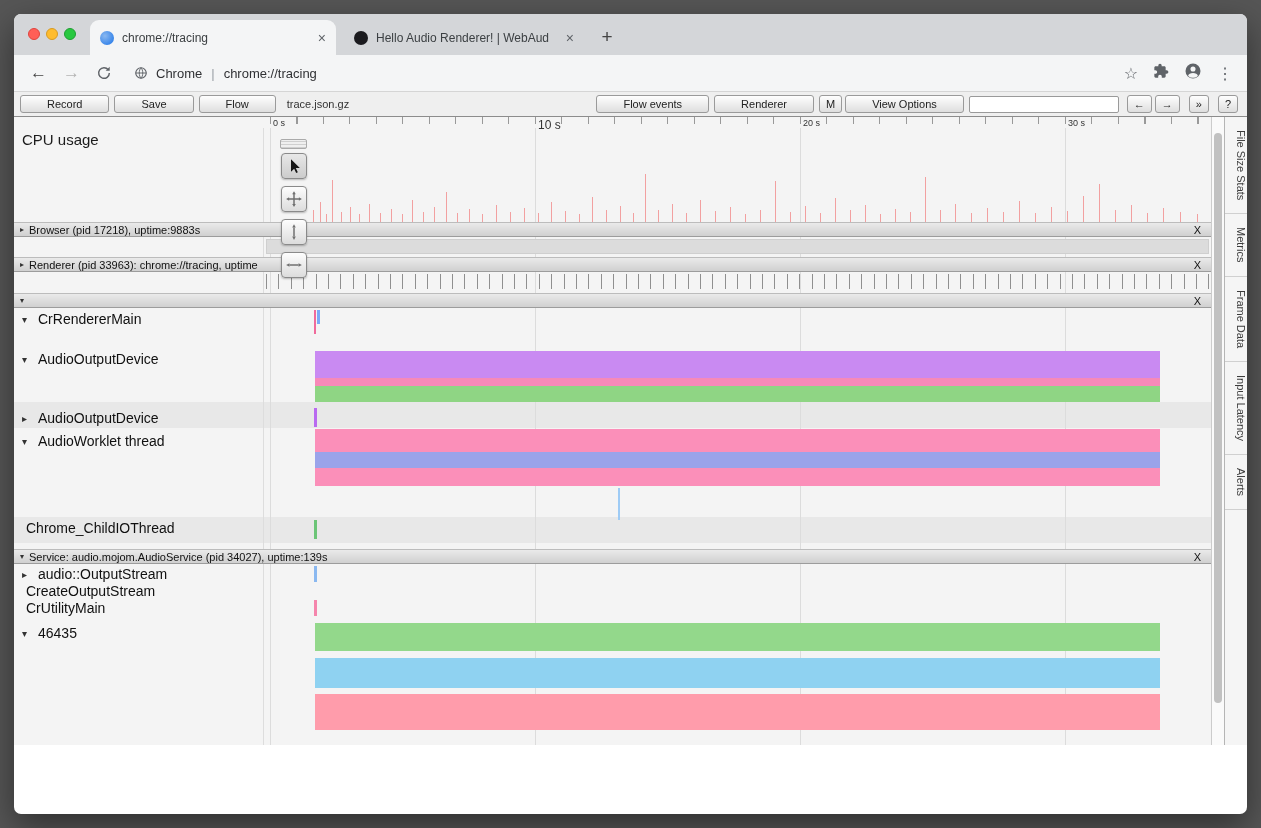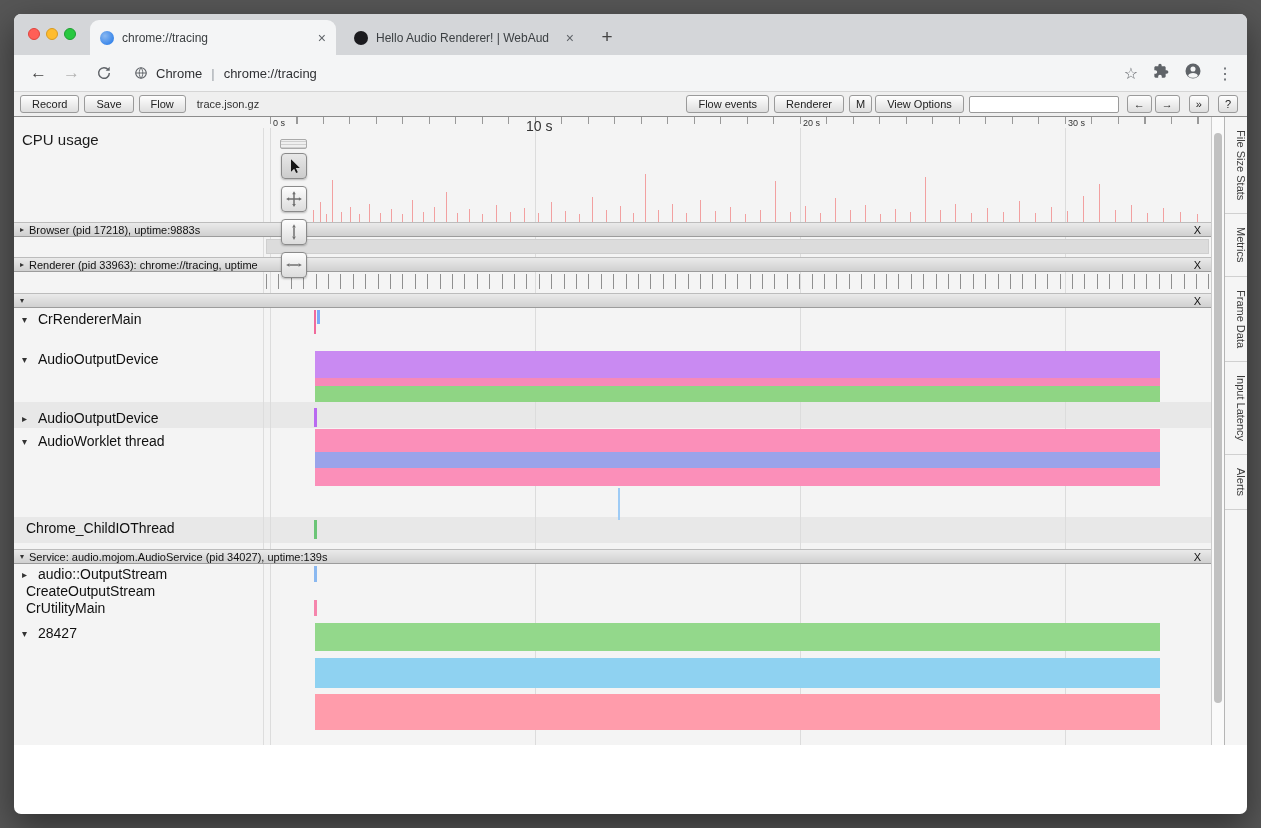--- a/index.html
+++ b/index.html
@@ -41,21 +41,21 @@
   .reload { margin-left:16px; display:flex; }
   .omnibox { display:flex; align-items:center; margin-left:22px; font-size:13px; color:#303134; }
   .omnibox .globe { display:flex; margin-right:8px; }
   .omnibox .divider { color:#9aa0a6; margin:0 9px; }
   .ab-right { margin-left:auto; display:flex; align-items:center; gap:15px; padding-right:14px; }
   .star { font-size:16px; color:#5f6368; }
   .menu-dots { font-size:16px; color:#5f6368; }
   
   .tracingbar { position:absolute; left:0; top:78px; width:100%; height:25px; background:#efefef;
                 border-bottom:1px solid #8c8c8c; display:flex; align-items:center; padding:0 6px; }
-  .btn { display:inline-flex; align-items:center; justify-content:center; height:18px; padding:0 11px;
+  .btn { display:inline-flex; align-items:center; justify-content:center; height:18px; padding:0 26px;
          font-size:11px; color:#222; border:1px solid #9a9a9a; border-radius:3px;
          background:linear-gradient(#fefefe,#dedede); margin-right:5px; white-space:nowrap; }
   .filename { font-size:11px; color:#333; margin-left:6px; }
   .tb-right { margin-left:auto; display:flex; align-items:center; }
   .filter-input { width:150px; height:17px; border:1px solid #9a9a9a; border-radius:2px;
                   background:#fff; margin-right:8px; font-size:11px; padding:0 4px; }
   .btn.small { padding:0 6px; margin-right:3px; }
   .btn.gap { margin-left:6px; }
   
   #stage { position:absolute; left:0; top:103px; width:1233px; height:628px; background:#f4f4f4; overflow:hidden; }
@@ -232,21 +232,21 @@
       <span>audio::OutputStream</span>
     </div>
     <div class="thread flush" style="top:465px">
       <span>CreateOutputStream</span>
     </div>
     <div class="thread flush" style="top:482px">
       <span>CrUtilityMain</span>
     </div>
     <div class="thread indent" style="top:507px">
       <span class="caret">▾</span>
-      <span>28427</span>
+      <span>46435</span>
     </div>
 
     <div class="palette">
       <div class="grip"></div>
       <div class="tool active">
         <svg width="18" height="18" viewBox="0 0 24 24">
             <path d="M8 3 L8 19.5 L12.2 15.6 L14.9 21.3 L17.1 20.2 L14.4 14.6 L19.8 14.6 Z" fill="#161616"></path>
           </svg>
 
       </div>
@@ -280,21 +280,21 @@
     <div class="sidetabs">
       <div class="vtab">File Size Stats</div>
       <div class="vtab">Metrics</div>
       <div class="vtab">Frame Data</div>
       <div class="vtab">Input Latency</div>
       <div class="vtab">Alerts</div>
     </div>
   <div style="position: absolute; left: 256px; top: 11px; bottom: 0px; width: 1px; background: rgb(220, 220, 220); z-index: 0;"></div>
       <div style="position: absolute; left: 259px; top: 1px; font-size: 9px; color: rgb(51, 51, 51); z-index: 1;">0 s</div>
       <div style="position: absolute; left: 521px; top: 11px; bottom: 0px; width: 1px; background: rgb(220, 220, 220); z-index: 0;"></div>
-      <div style="position: absolute; left: 512px; top: 1px; font-size: 14px; color: rgb(51, 51, 51); z-index: 1;">10 s</div>
+      <div style="position: absolute; left: 524px; top: 1px; font-size: 12px; color: rgb(51, 51, 51); z-index: 1;">10 s</div>
       <div style="position: absolute; left: 786px; top: 11px; bottom: 0px; width: 1px; background: rgb(220, 220, 220); z-index: 0;"></div>
       <div style="position: absolute; left: 789px; top: 1px; font-size: 9px; color: rgb(51, 51, 51); z-index: 1; text-align: right;">20 s</div>
       <div style="position: absolute; left: 1051px; top: 11px; bottom: 0px; width: 1px; background: rgb(220, 220, 220); z-index: 0;"></div>
       <div style="position: absolute; left: 1054px; top: 1px; font-size: 9px; color: rgb(51, 51, 51); z-index: 1;">30 s</div>
       <div style="position: absolute; left: 299px; top: 93px; width: 1px; height: 12px; background: rgb(242, 160, 160); z-index: 1;"></div>
       <div style="position: absolute; left: 306px; top: 85px; width: 1px; height: 20px; background: rgb(242, 160, 160); z-index: 1;"></div>
       <div style="position: absolute; left: 312px; top: 97px; width: 1px; height: 8px; background: rgb(242, 160, 160); z-index: 1;"></div>
       <div style="position: absolute; left: 318px; top: 63px; width: 1px; height: 42px; background: rgb(242, 160, 160); z-index: 1;"></div>
       <div style="position: absolute; left: 327px; top: 95px; width: 1px; height: 10px; background: rgb(242, 160, 160); z-index: 1;"></div>
       <div style="position: absolute; left: 336px; top: 90px; width: 1px; height: 15px; background: rgb(242, 160, 160); z-index: 1;"></div>

